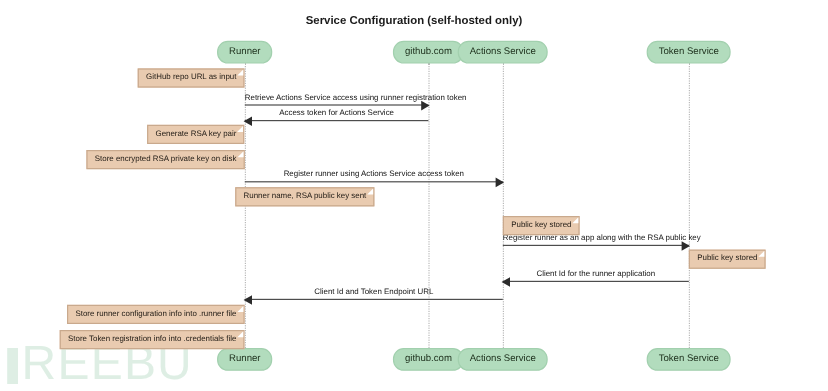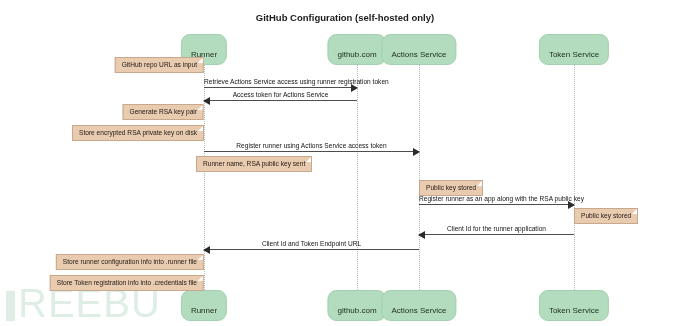--- a/index.html
+++ b/index.html
@@ -58,21 +58,21 @@
     border-left: 1px dotted #b9b9b9;
   }
   .actor-box {
     position: absolute;
     transform: translateX(-50%);
     background: #b2dcbd;
     border: 1px solid #a2d0ae;
     border-radius: 9px;
     color: #20331f;
     font-size: 8px;
-    padding: 16px 9px 5px 9px;
+    padding: 4px 9px 5px 9px;
     white-space: nowrap;
     text-align: center;
     line-height: 1;
   }
   
   .msg {
     position: absolute;
     height: 14px;
   }
   .msg .line {
@@ -135,21 +135,21 @@
     transform: translateX(-100%);
   }
 </style>
 </head>
 <body>
 
 <div id="canvas">
 
   <div id="watermark"><span class="wm-bar"></span><span>REEBU</span></div>
 
-  <div id="diagram-title">GitHub Configuration (self-hosted only)</div>
+  <div id="diagram-title">Service Configuration (self-hosted only)</div>
 
   <div id="lifelines">
       <div class="lifeline-line" style="left: 204px; top: 52px; height: 238px;"></div>
       <div class="lifeline-line" style="left: 357px; top: 52px; height: 238px;"></div>
       <div class="lifeline-line" style="left: 419px; top: 52px; height: 238px;"></div>
       <div class="lifeline-line" style="left: 574px; top: 52px; height: 238px;"></div>
     </div>
   <div id="actors-top">
       <div class="actor-box" style="left: 204px; top: 34px;">Runner</div>
       <div class="actor-box" style="left: 357px; top: 34px;">github.com</div>

